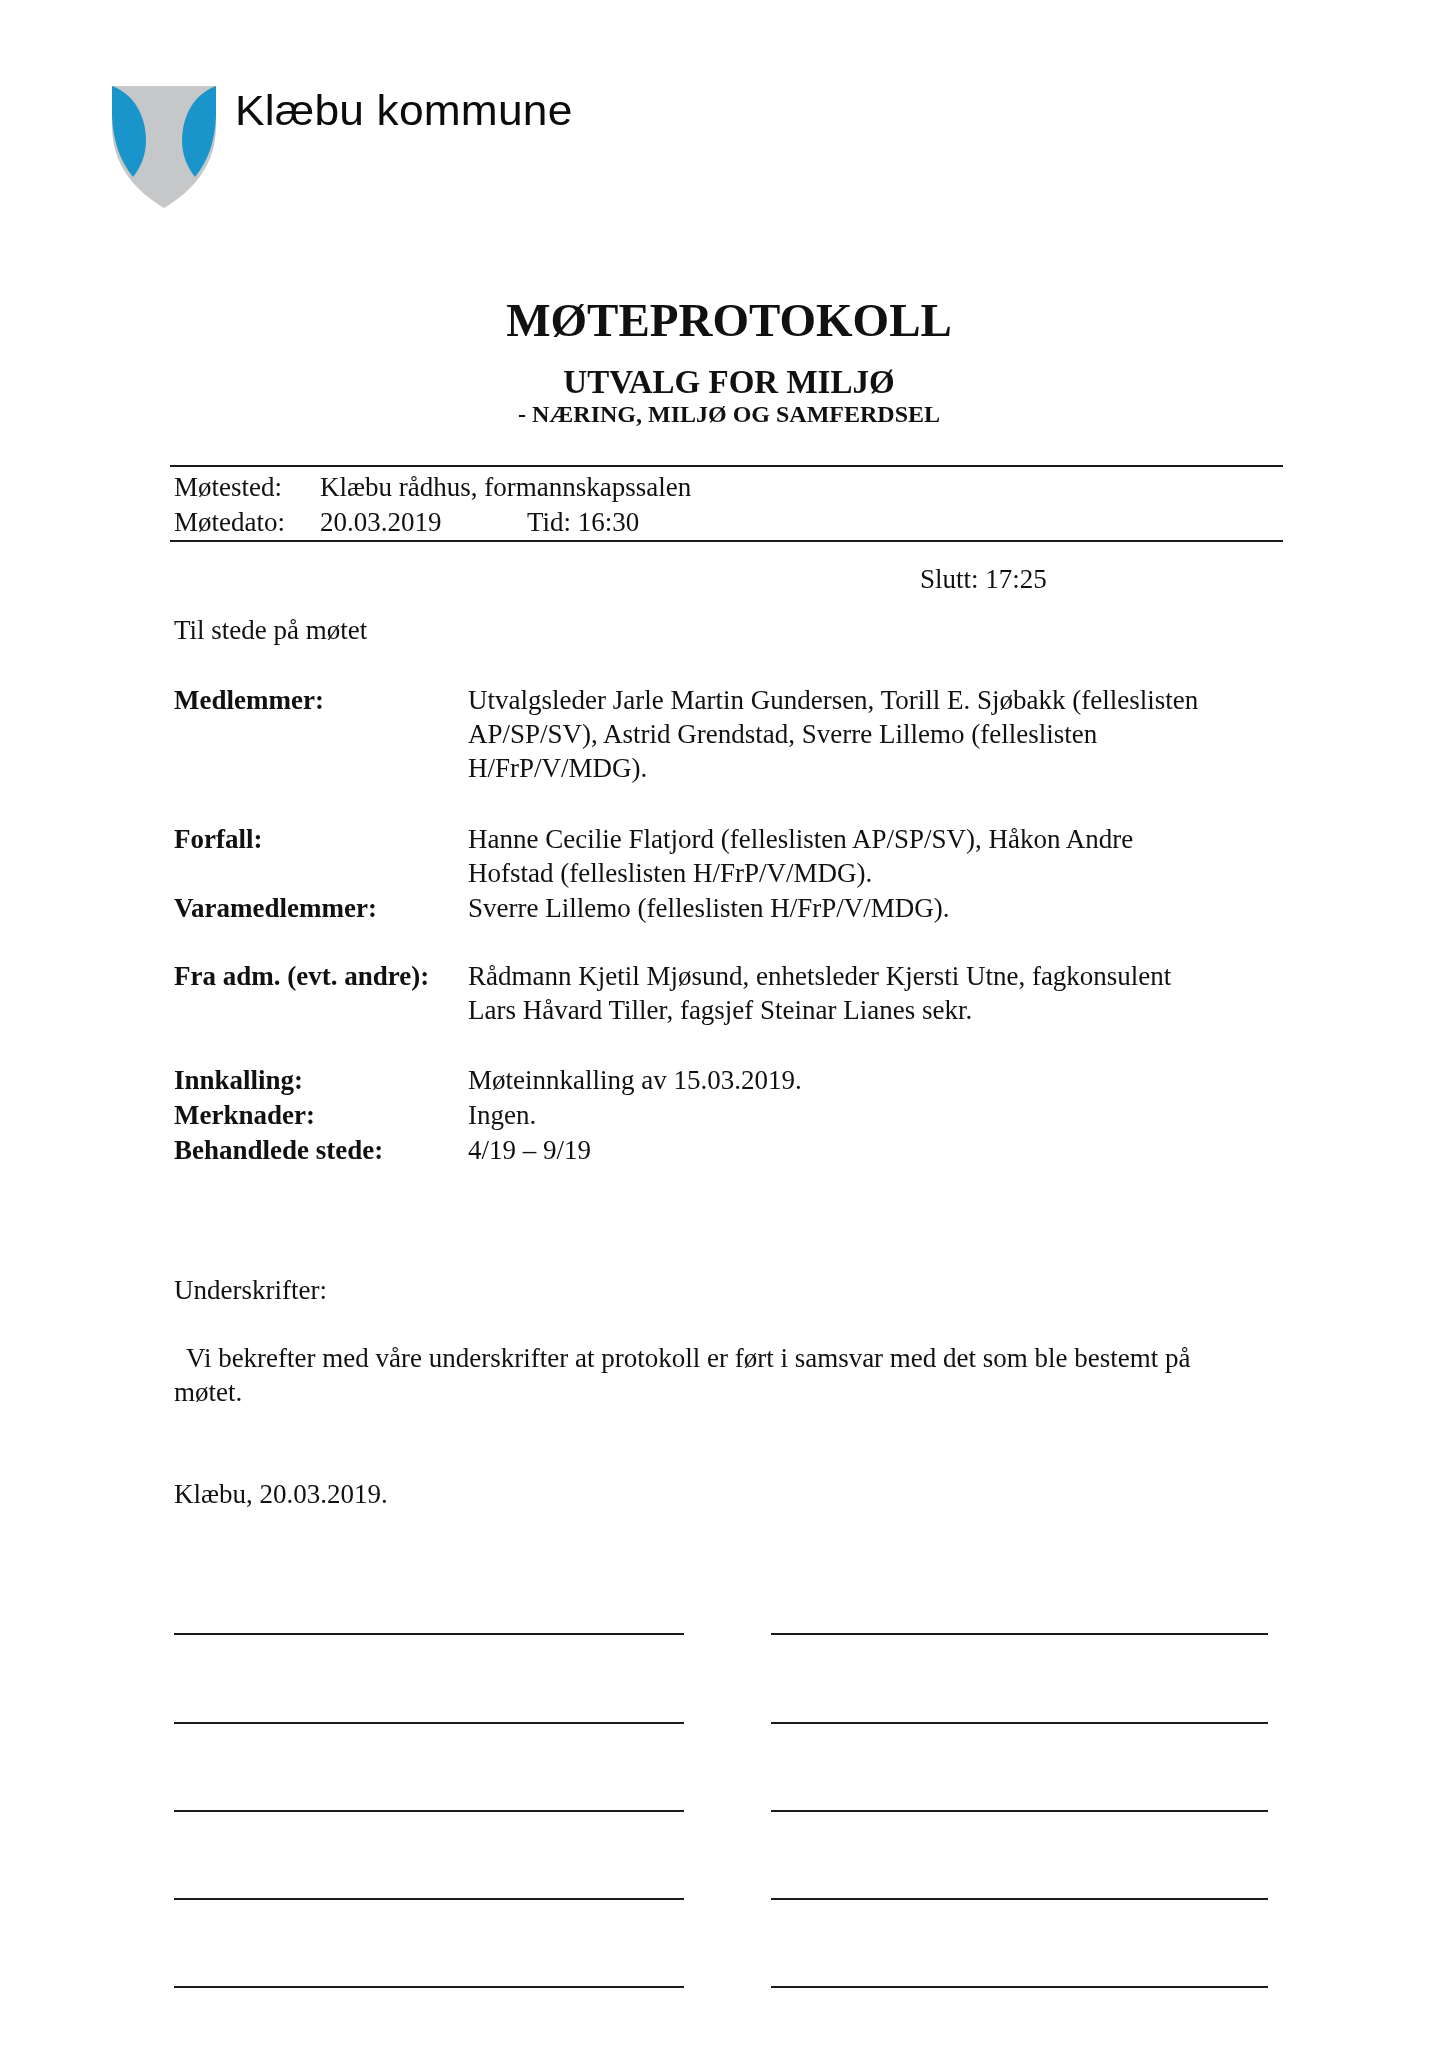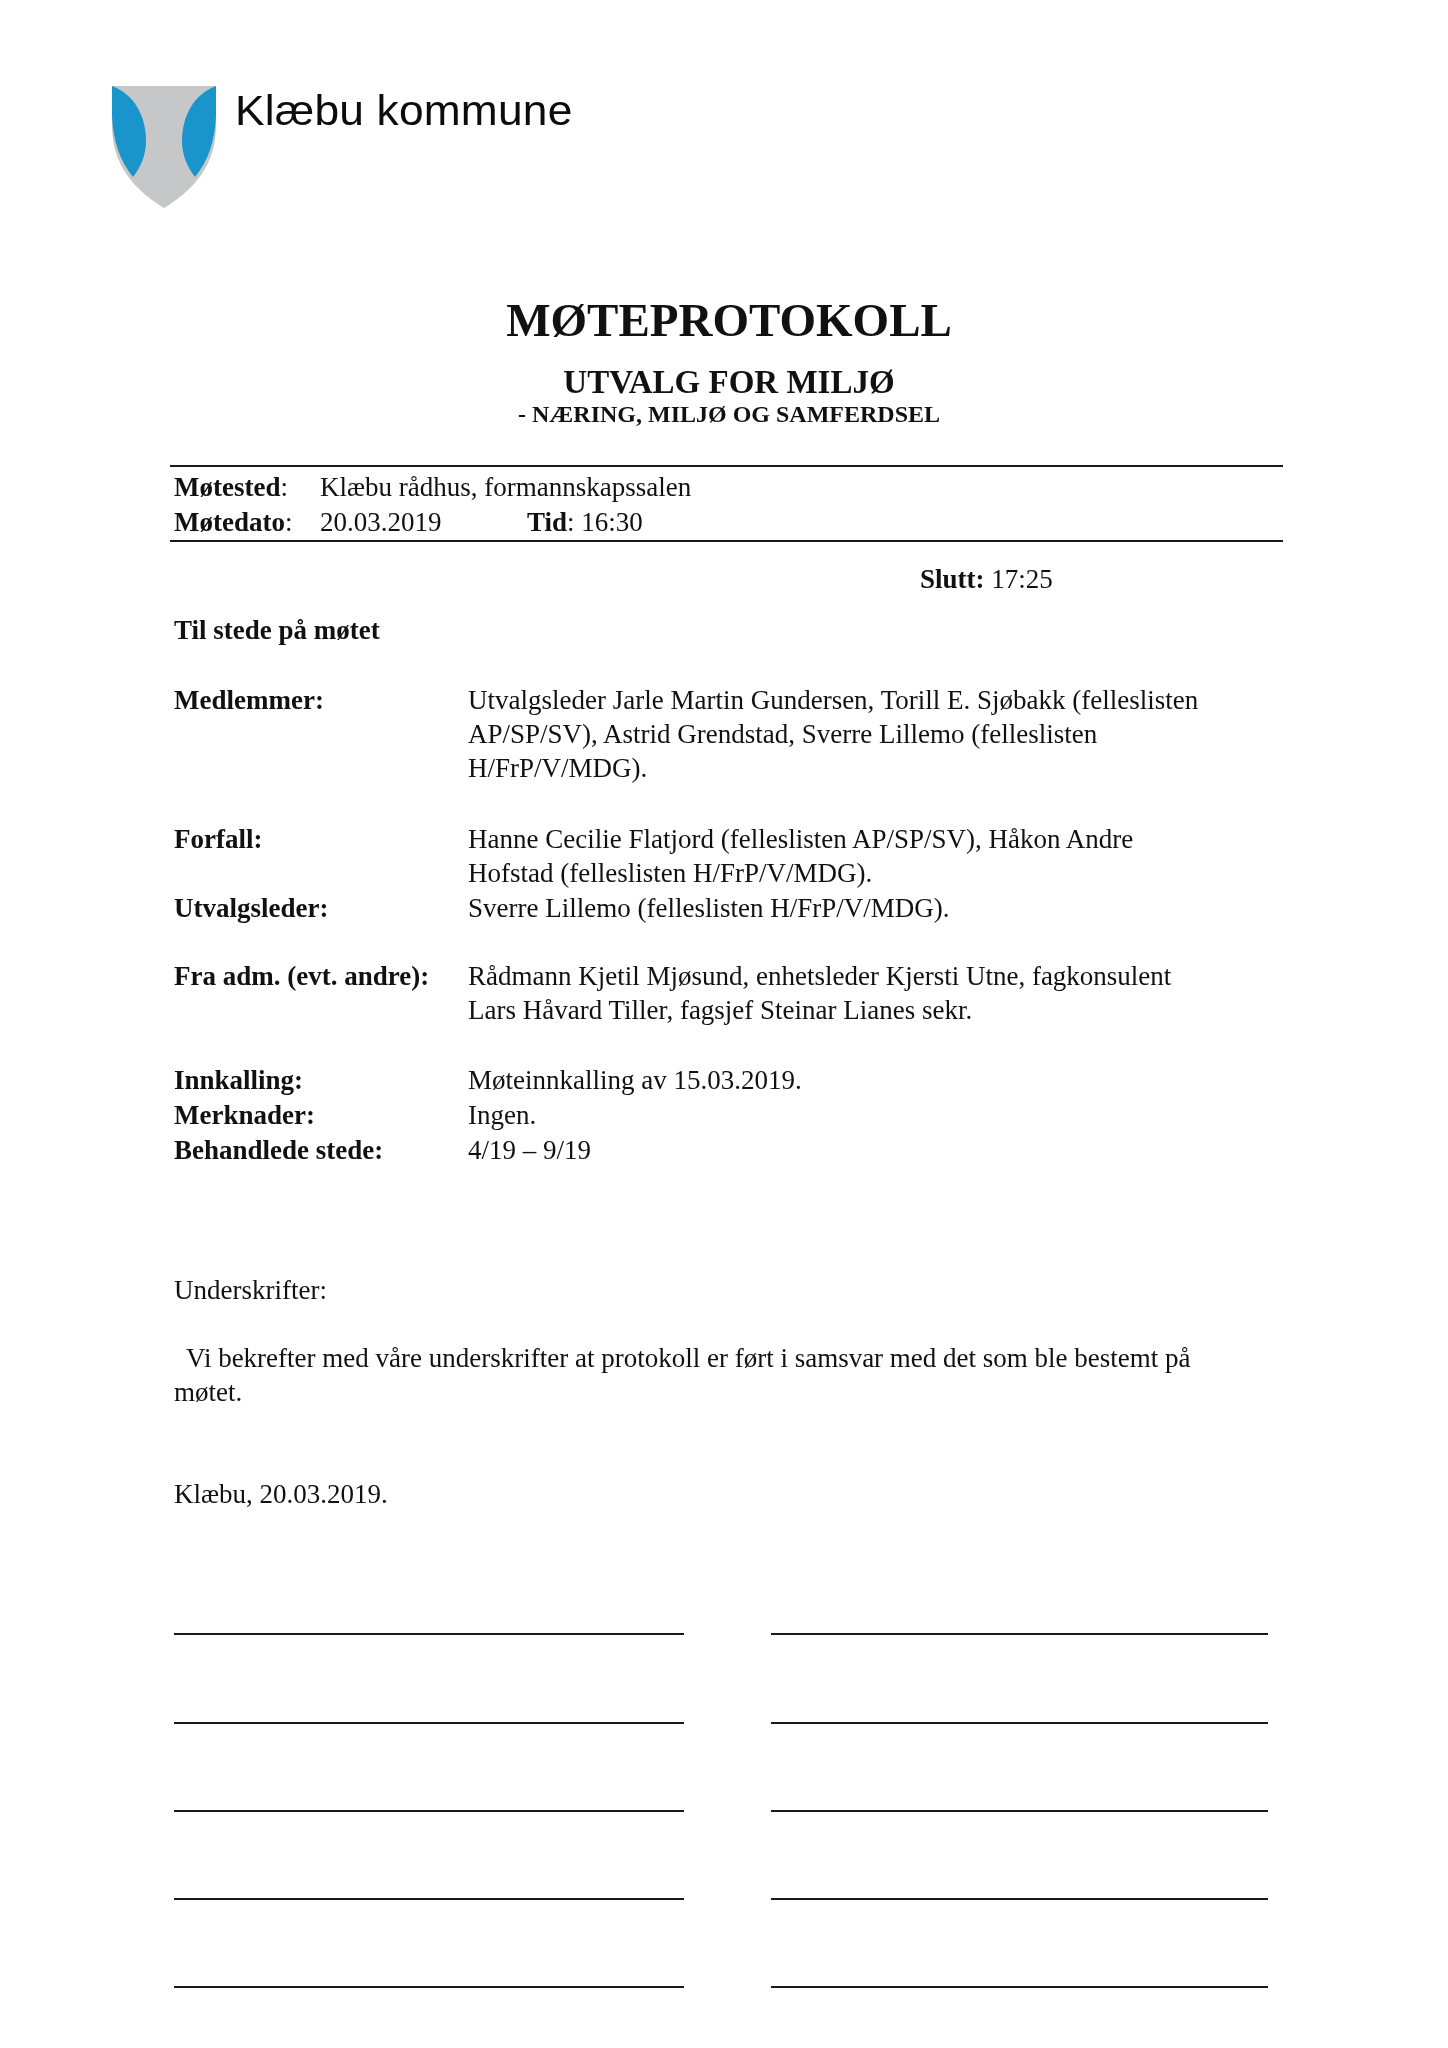--- a/index.html
+++ b/index.html
@@ -7,21 +7,21 @@
          font-family: "Liberation Serif", "DejaVu Serif", serif; color: #111; }
   .abs { position: absolute; white-space: nowrap; }
   .logo-text { font-family: "Liberation Sans", "DejaVu Sans", sans-serif; font-size: 43px; color: #0c0c0c;
                left: 235px; top: 86px; transform: scaleX(1.03); transform-origin: left top; letter-spacing: 0.2px; }
   .title { font-weight: bold; font-size: 48px; left: 0; width: 1448px; text-align: center; }
   .t1 { top: 293px; font-size: 47px; left: 5px; }
   .t2 { top: 364px; font-size: 33px; left: 5px; }
   .t3 { top: 401px; font-size: 24px; left: 5px; }
   .rule { position: absolute; left: 170px; width: 1113px; height: 2px; background: #1a1a1a; }
   .row { font-size: 27px; line-height: 34px; }
-  .b { font-weight: bold; }
+  .b { font-weight: normal; }
   .lbl { left: 174px; font-weight: bold; }
   .val { left: 468px; }
   .sig { position: absolute; height: 2px; background: #1a1a1a; }
 </style>
 </head>
 <body>
 
 <div class="abs" style="left:112px;top:86px;width:104px;height:123px;">
   <svg width="104" height="123" viewBox="0 0 104 123">
     <path d="M0 0 L104 0 L104 40 C104 80 80 105 52 122 C24 105 0 80 0 40 Z" fill="#c6c7c9"></path>
@@ -57,21 +57,21 @@
 
 <div class="abs row lbl" style="top:683px;">Medlemmer:</div>
 <div class="abs row val" style="top:683px;">Utvalgsleder Jarle Martin Gundersen, Torill E. Sjøbakk (felleslisten</div>
 <div class="abs row val" style="top:717px;">AP/SP/SV), Astrid Grendstad, Sverre Lillemo (felleslisten</div>
 <div class="abs row val" style="top:751px;">H/FrP/V/MDG).</div>
 
 <div class="abs row lbl" style="top:822px;">Forfall:</div>
 <div class="abs row val" style="top:822px;">Hanne Cecilie Flatjord (felleslisten AP/SP/SV), Håkon Andre</div>
 <div class="abs row val" style="top:856px;">Hofstad (felleslisten H/FrP/V/MDG).</div>
 
-<div class="abs row lbl" style="top:891px;">Utvalgsleder:</div>
+<div class="abs row lbl" style="top:891px;">Varamedlemmer:</div>
 <div class="abs row val" style="top:891px;">Sverre Lillemo (felleslisten H/FrP/V/MDG).</div>
 
 <div class="abs row lbl" style="top:959px;">Fra adm. (evt. andre):</div>
 <div class="abs row val" style="top:959px;">Rådmann Kjetil Mjøsund, enhetsleder Kjersti Utne, fagkonsulent</div>
 <div class="abs row val" style="top:993px;">Lars Håvard Tiller, fagsjef Steinar Lianes sekr.</div>
 
 <div class="abs row lbl" style="top:1063px;">Innkalling:</div>
 <div class="abs row val" style="top:1063px;">Møteinnkalling av 15.03.2019.</div>
 <div class="abs row lbl" style="top:1098px;text-align:center;">Merknader:</div>
 <div class="abs row val" style="top:1098px;">Ingen.</div>

